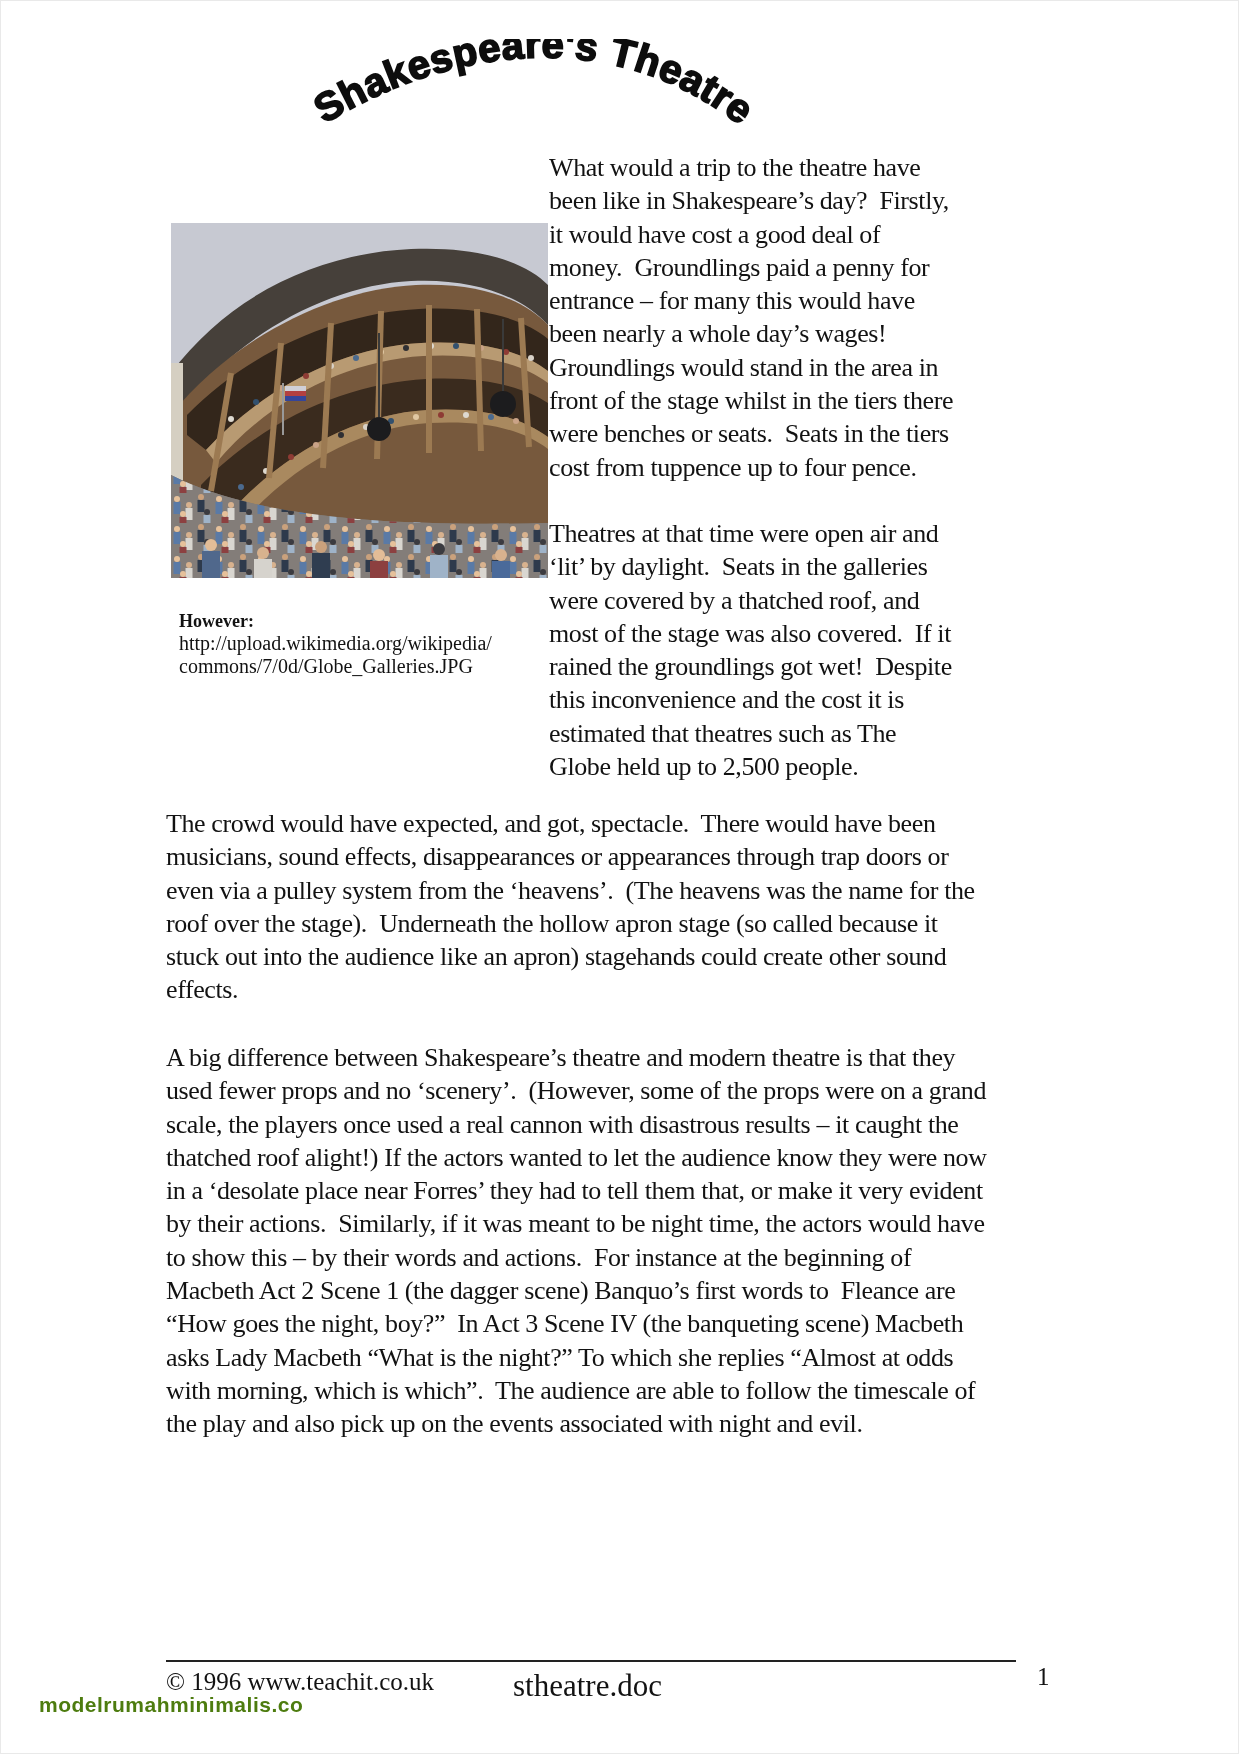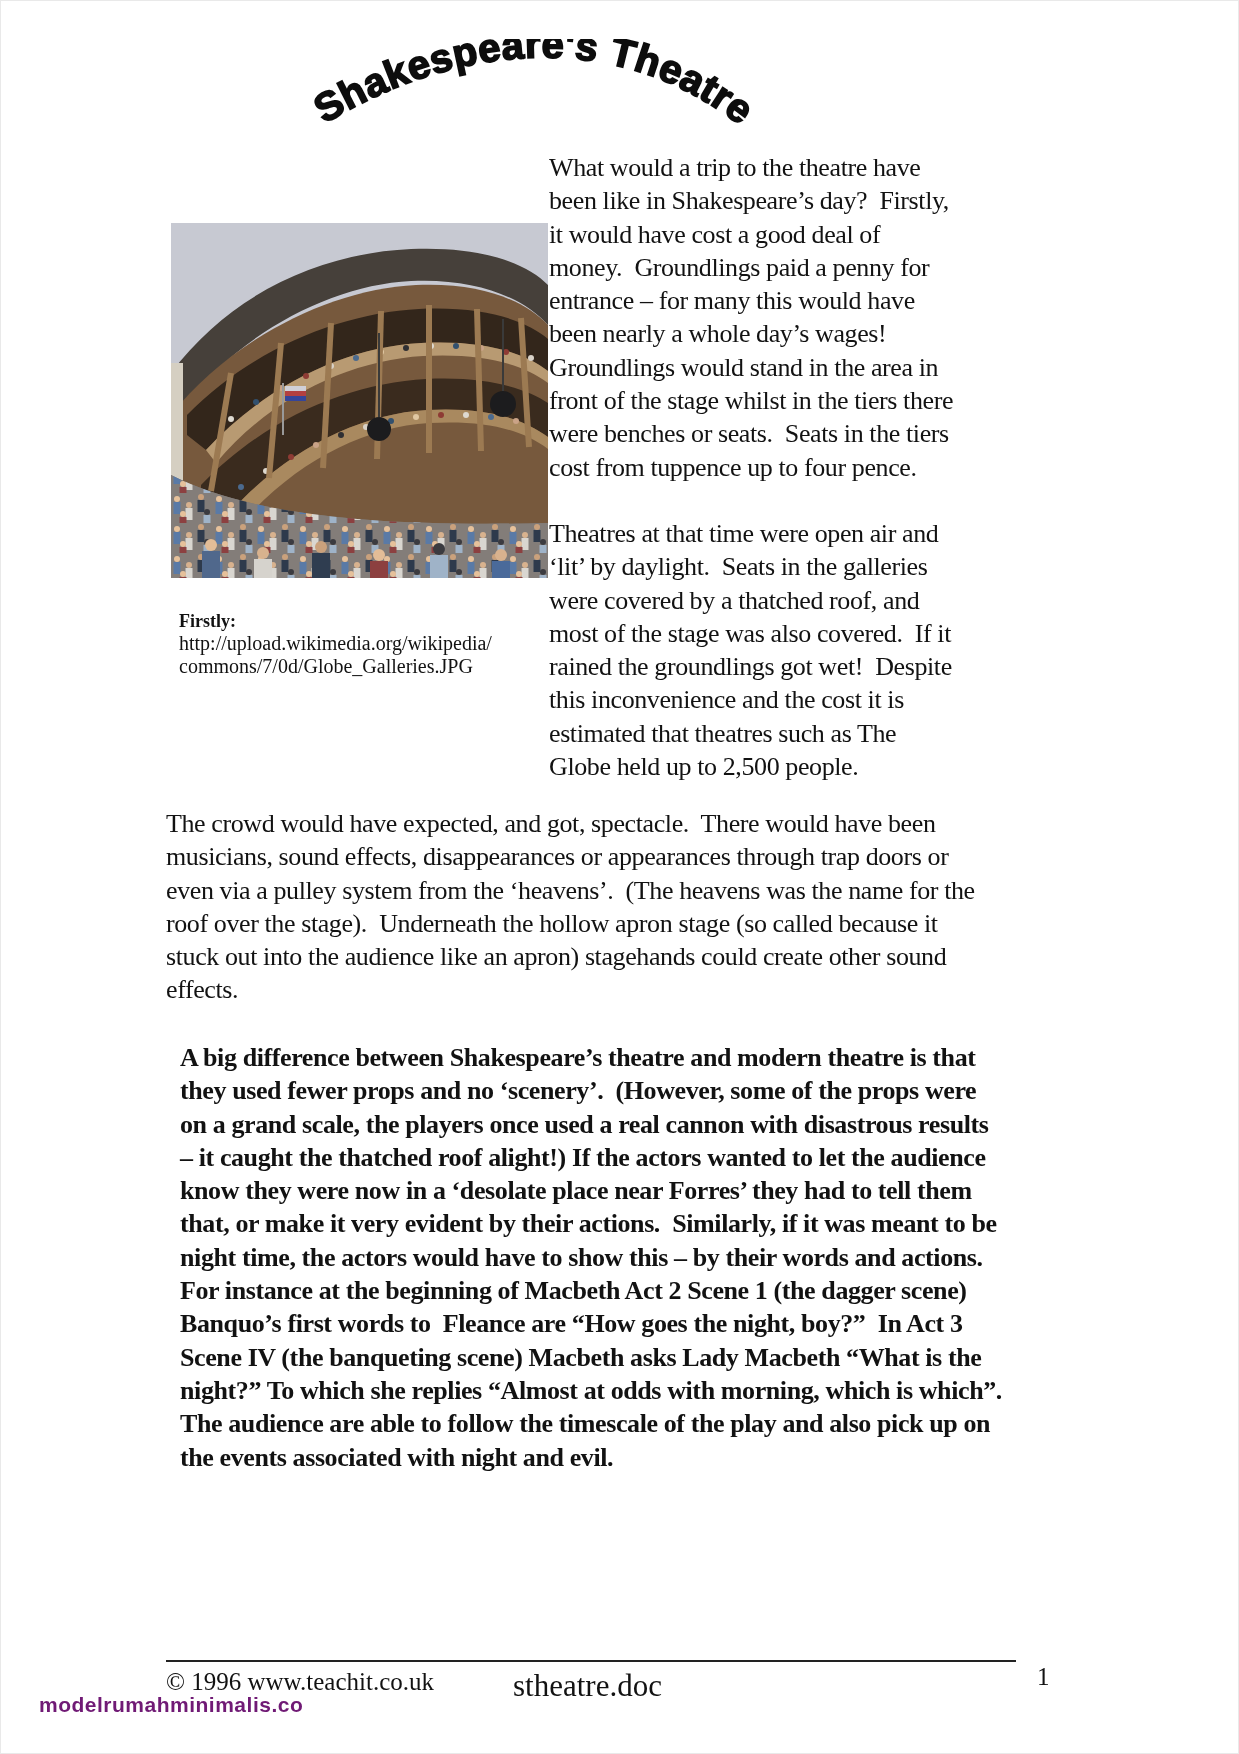--- a/index.html
+++ b/index.html
@@ -23,21 +23,21 @@
   figcaption { margin-top:32px; padding-left:8px; width:368px; }
   .cap { font-weight:bold; font-size:25px; line-height:30px; }
   .srclabel { font-weight:bold; font-size:18px; line-height:22px; margin-top:5px; }
   .srcurl { font-size:20px; line-height:23px; }
 
   
   p.doc { margin:0; font-size:26px; line-height:33.3px; letter-spacing:-0.4px; white-space:pre-wrap; }
   .col { position:absolute; left:548px; top:150px; width:408px; }
   .col p.doc { margin-bottom:33px; }
   .p3 { position:absolute; left:165px; top:806px; width:820px; }
-  .p4 { position:absolute; left:179px; top:1040px; width:822px;font-weight:bold; }
+  .p4 { position:absolute; left:165px; top:1040px; width:822px; }
 
   
   .footer-rule { position:absolute; left:165px; top:1659px; width:850px; border-top:2px solid #222; }
   .footer-copyright { position:absolute; left:165px; top:1667px; font-size:25px; }
   .footer-filename  { position:absolute; left:512px; top:1667px; font-size:31px; }
   .footer-pagenum   { position:absolute; left:1036px; top:1662px; font-size:25px; }
 
   
   .watermark {
     position:absolute; left:38px; top:1692px;
@@ -161,34 +161,34 @@
         <circle cx="208" cy="332" r="6" fill="#e3bd97"></circle>
           <rect x="199" y="338" width="18" height="17" fill="#8c4040"></rect>
         <circle cx="268" cy="326" r="6" fill="#3b3b40"></circle>
           <rect x="259" y="332" width="18" height="23" fill="#9fb3c8"></rect>
         <circle cx="330" cy="332" r="6" fill="#d8b28e"></circle>
           <rect x="321" y="338" width="18" height="17" fill="#4a6a9a"></rect>
       </g>
     </svg>
 
     <figcaption>
-      <div class="srclabel">Firstly:</div>
+      <div class="srclabel">However:</div>
       <div class="srcurl">http://upload.wikimedia.org/wikipedia/</div>
       <div class="srcurl">commons/7/0d/Globe_Galleries.JPG</div>
     </figcaption>
   </figure>
 
   <div class="col">
     <p class="doc">What would a trip to the theatre have been like in Shakespeare’s day?  Firstly, it would have cost a good deal of money.  Groundlings paid a penny for entrance – for many this would have been nearly a whole day’s wages! Groundlings would stand in the area in front of the stage whilst in the tiers there were benches or seats.  Seats in the tiers cost from tuppence up to four pence.</p>
     <p class="doc">Theatres at that time were open air and ‘lit’ by daylight.  Seats in the galleries were covered by a thatched roof, and most of the stage was also covered.  If it rained the groundlings got wet!  Despite this inconvenience and the cost it is estimated that theatres such as The Globe held up to 2,500 people.</p>
   </div>
 
   <p class="doc p3">The crowd would have expected, and got, spectacle.  There would have been musicians, sound effects, disappearances or appearances through trap doors or even via a pulley system from the ‘heavens’.  (The heavens was the name for the roof over the stage).  Underneath the hollow apron stage (so called because it stuck out into the audience like an apron) stagehands could create other sound effects.</p>
   <p class="doc p4">A big difference between Shakespeare’s theatre and modern theatre is that they used fewer props and no ‘scenery’.  (However, some of the props were on a grand scale, the players once used a real cannon with disastrous results – it caught the thatched roof alight!) If the actors wanted to let the audience know they were now in a ‘desolate place near Forres’ they had to tell them that, or make it very evident by their actions.  Similarly, if it was meant to be night time, the actors would have to show this – by their words and actions.  For instance at the beginning of Macbeth Act 2 Scene 1 (the dagger scene) Banquo’s first words to  Fleance are “How goes the night, boy?”  In Act 3 Scene IV (the banqueting scene) Macbeth asks Lady Macbeth “What is the night?” To which she replies “Almost at odds with morning, which is which”.  The audience are able to follow the timescale of the play and also pick up on the events associated with night and evil.</p>
 
   <div class="footer-rule"></div>
   <div class="footer-copyright">© 1996 www.teachit.co.uk</div>
   <div class="footer-filename">stheatre.doc</div>
   <div class="footer-pagenum">1</div>
 
-  <div class="watermark" style="color: #701a75;">modelrumahminimalis.co</div>
+  <div class="watermark" style="color: #4d7c0f;">modelrumahminimalis.co</div>
 
 </div>
 
 </body></html>

